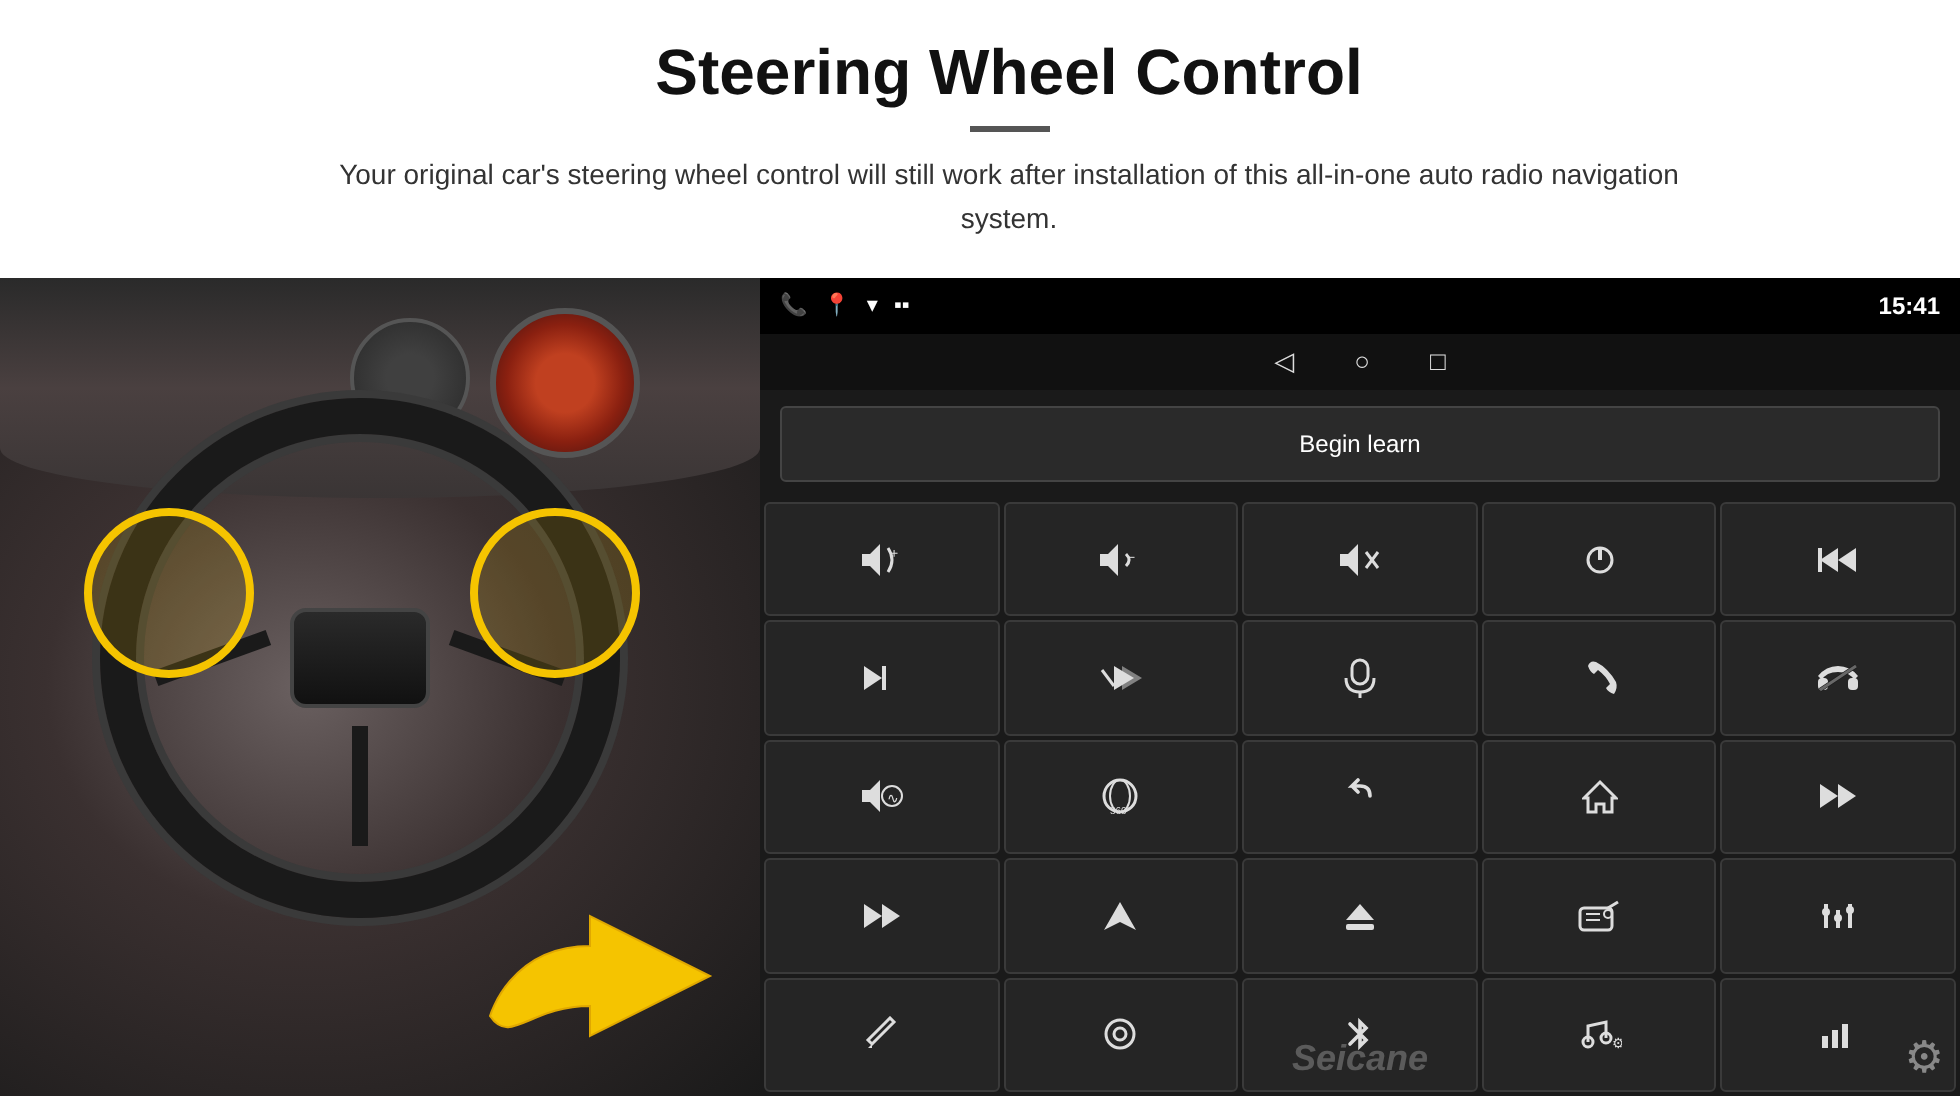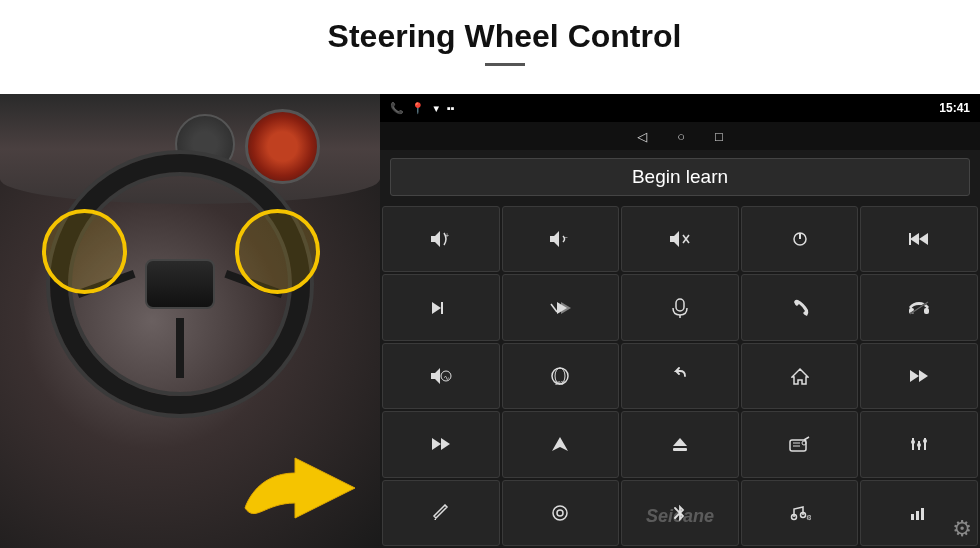--- a/index.html
+++ b/index.html
@@ -224,21 +224,21 @@
       background: #1a1a1a;
     }
 
     .begin-learn-btn {
       width: 100%;
       height: 38px;
       background: #2a2a2a;
       border: 1px solid #444;
       border-radius: 3px;
       color: #fff;
-      font-size: 19px;
+      font-size: 12px;
       display: flex;
       align-items: center;
       justify-content: center;
       cursor: pointer;
     }
 
     
     .controls-grid {
       flex: 1;
       display: grid;
@@ -258,21 +258,21 @@
       justify-content: center;
       cursor: pointer;
       color: #eee;
       font-size: 16px;
       position: relative;
     }
 
     
     .watermark {
       position: absolute;
-      bottom: 21px;
+      bottom: 8px;
       left: 50%;
       transform: translateX(-50%);
       color: rgba(255,255,255,0.25);
       font-size: 18px;
       font-style: italic;
       font-weight: bold;
       white-space: nowrap;
       pointer-events: none;
     }
 
@@ -328,20 +328,21 @@
     }
   </style>
 </head>
 <body>
 
 <div class="page-container">
 
   <div class="header-section">
     <div class="main-title">Steering Wheel Control</div>
     <div class="title-divider"></div>
+    <div class="subtitle">Your original car's steering wheel control will still work after installation of this all-in-one auto radio navigation system.</div>
   </div>
 
   <div class="content-section">
 
     <div class="steering-image">
       <div class="sw-bg"></div>
       <div class="sw-dashboard">
         <div class="sw-dash-circle"></div>
         <div class="sw-dash-circle2"></div>
       </div>

